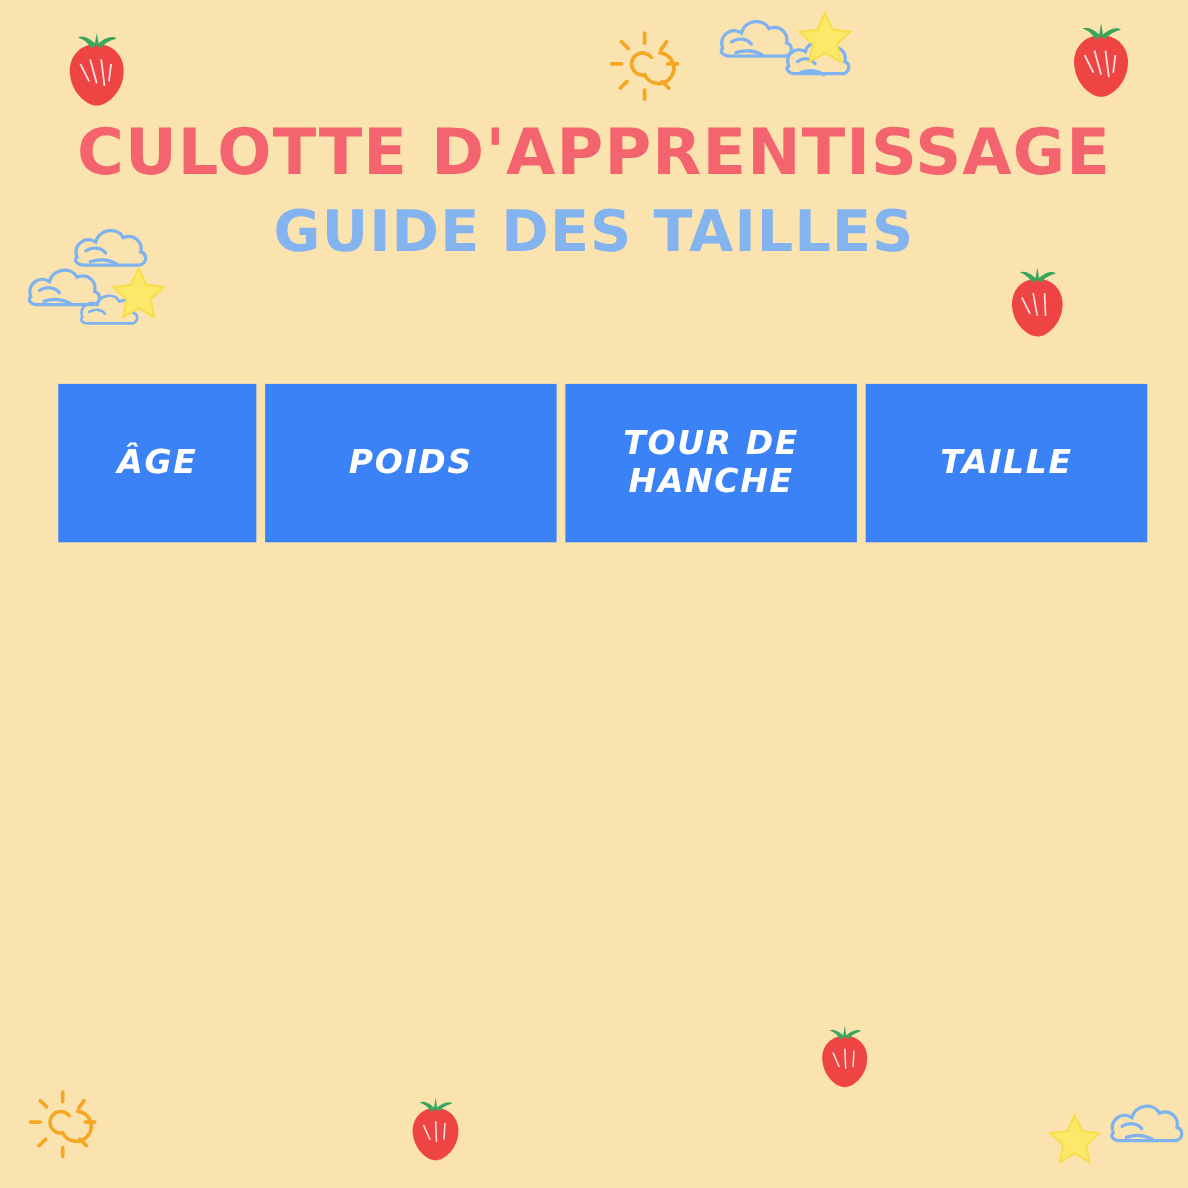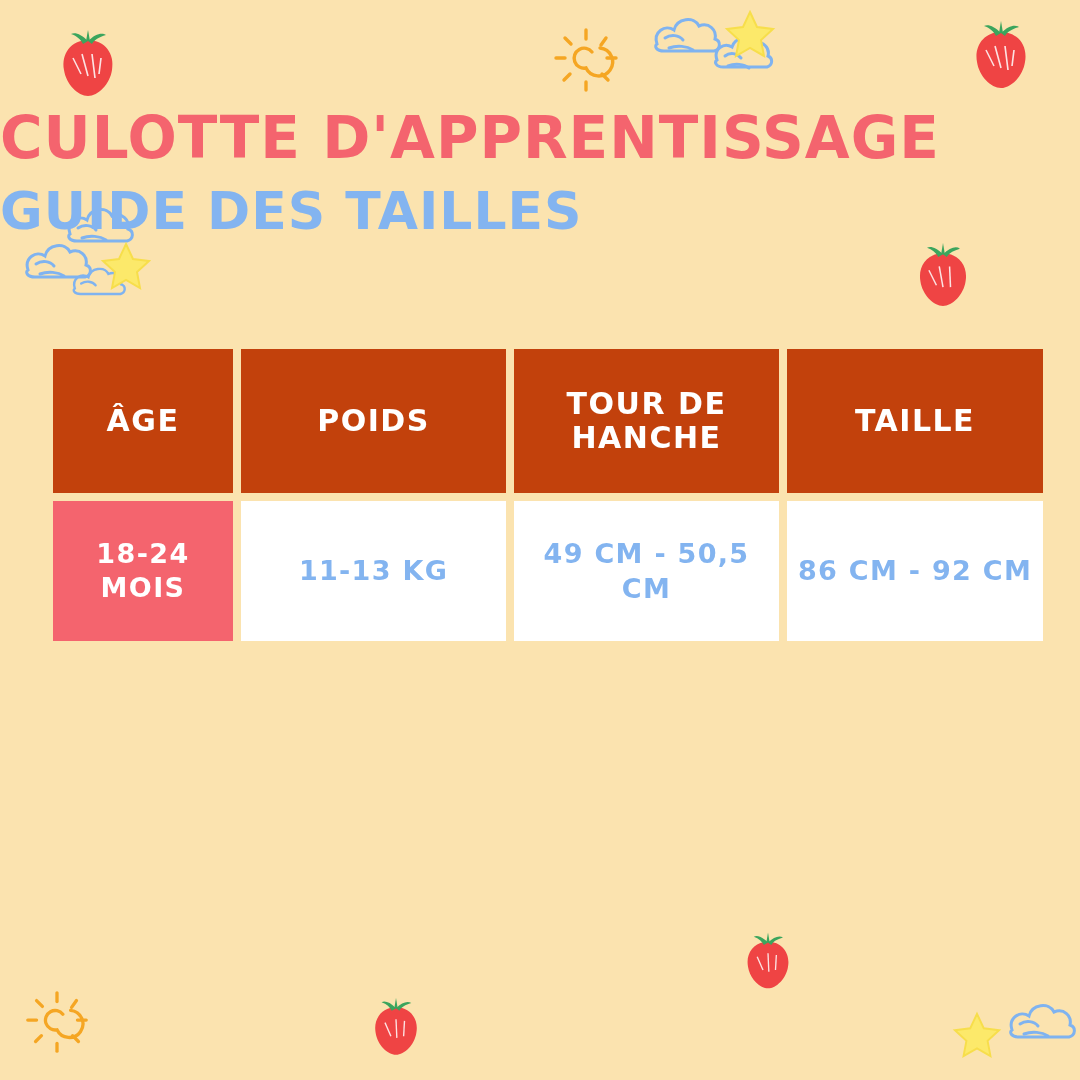--- a/index.html
+++ b/index.html
@@ -22,21 +22,21 @@
     pointer-events: none;
   }
   .doodle { position: absolute; }
 
   
   .titles {
     position: absolute;
     top: 108px;
     left: 0;
     width: 1080px;
-    text-align: left;
+    text-align: center;
   }
   .title-main {
     font-family: "DejaVu Sans", sans-serif;
     font-weight: bold;
     font-size: 58px;
     letter-spacing: 1px;
     color: #F4646E;
     text-transform: uppercase;
     line-height: 1.05;
     margin: 0;
@@ -63,33 +63,34 @@
     table-layout: fixed;
   }
   .size-table th,
   .size-table td {
     padding: 0;
     margin: 0;
     text-align: center;
     vertical-align: middle;
   }
   .th-cell {
-    background: #c2410c;
+    background: #3b82f6;
     color: #FFFFFF;
     height: 144px;
     font-weight: bold;
     font-size: 30px;
     letter-spacing: 1.5px;
     text-transform: uppercase;
     line-height: 1.15;
     display: flex;
     align-items: center;
     justify-content: center;
     padding: 0 8px;
     box-sizing: border-box;
+    font-style: italic;
   }
   .age-cell {
     background: #F4646E;
     color: #FFFFFF;
     height: 140px;
     font-weight: bold;
     font-size: 27px;
     letter-spacing: 1.4px;
     text-transform: uppercase;
     line-height: 1.25;
@@ -286,28 +287,14 @@
       </th>
       <th>
         <div class="th-cell">TOUR DE HANCHE</div>
       </th>
       <th>
         <div class="th-cell">TAILLE</div>
       </th>
     </tr>
   </thead>
   <tbody>
-    <tr>
-      <td>
-        <div class="age-cell">18-24 MOIS</div>
-      </td>
-      <td>
-        <div class="val-cell">11-13 KG</div>
-      </td>
-      <td>
-        <div class="val-cell">49 CM - 50,5 CM</div>
-      </td>
-      <td>
-        <div class="val-cell">86 CM - 92 CM</div>
-      </td>
-    </tr>
   </tbody>
 </table>
 
 </body></html>

